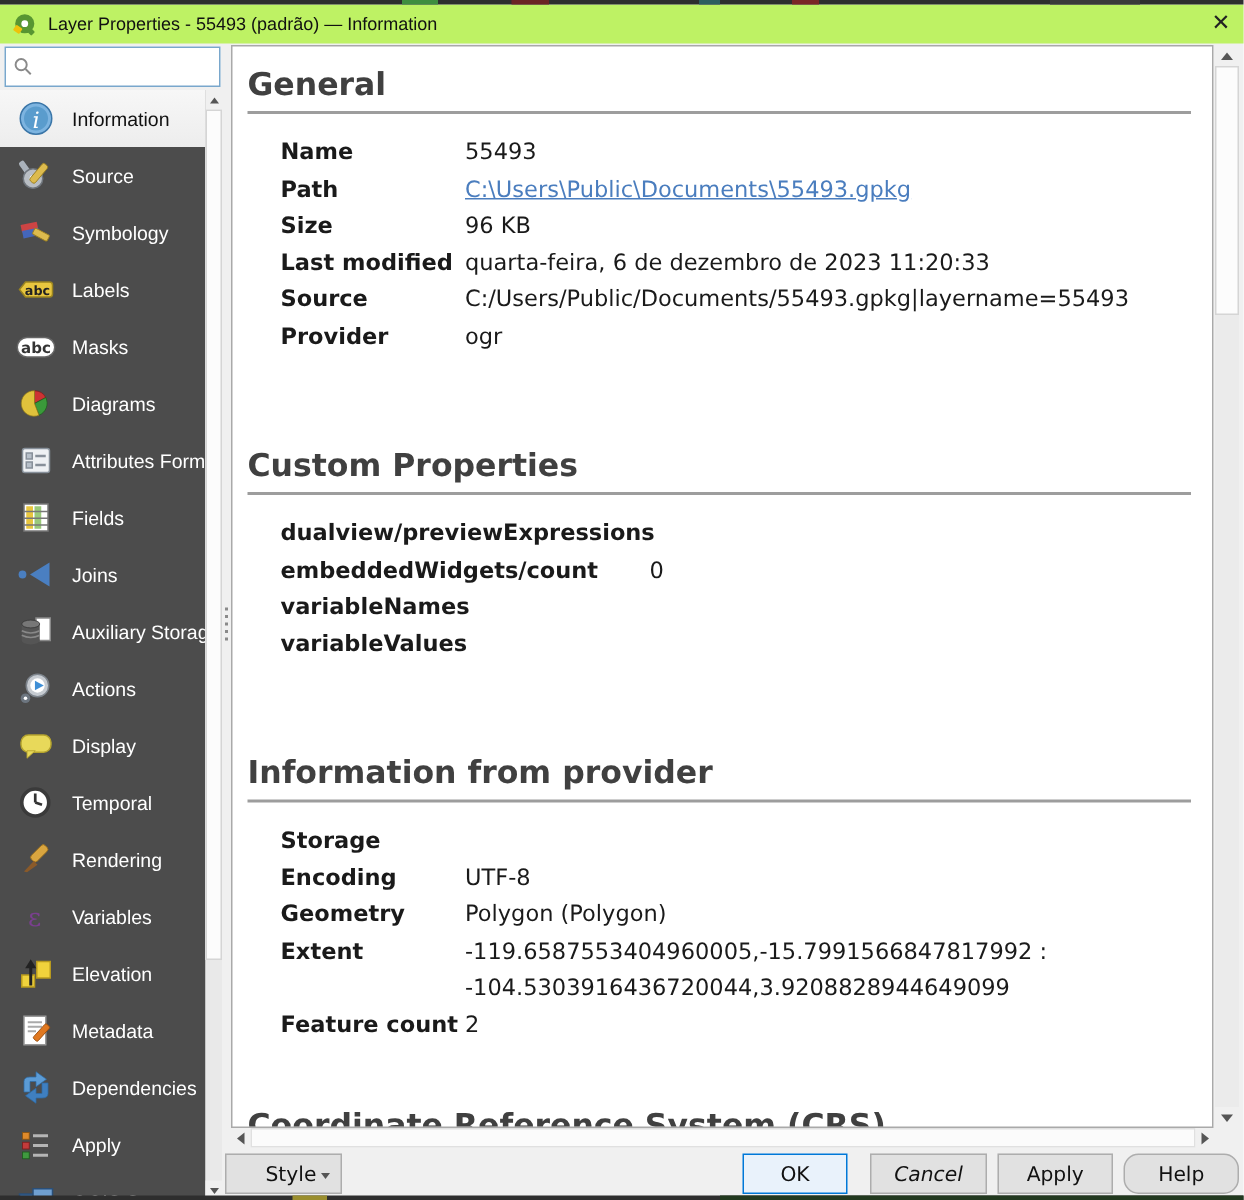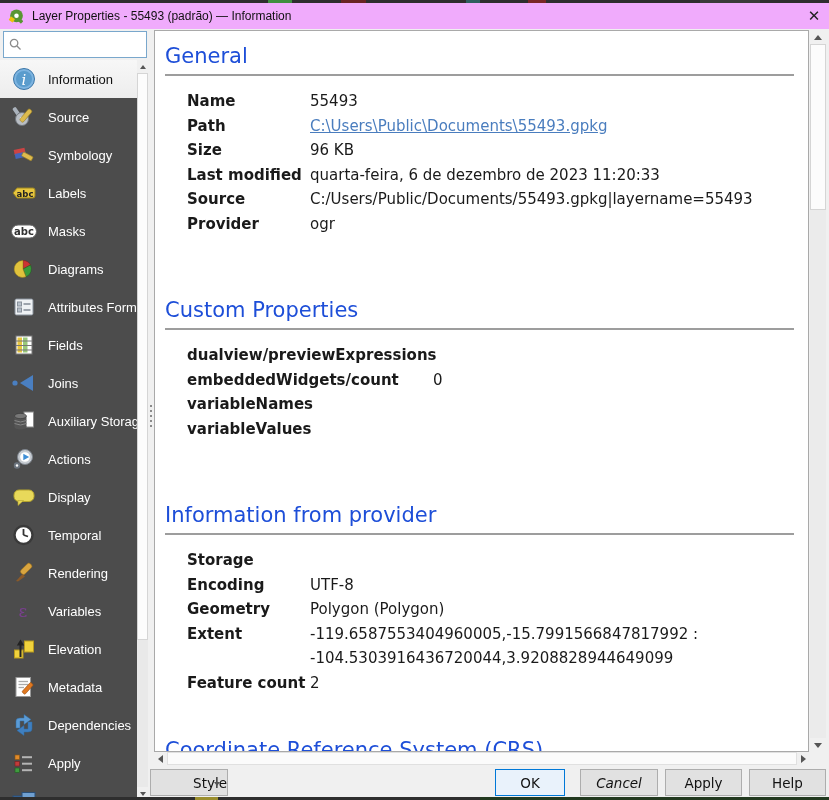--- a/index.html
+++ b/index.html
@@ -7,21 +7,21 @@
   body { position:relative; width:829px; height:800px; overflow:hidden;
          background:#f0f0f0; font-family:"Liberation Sans", sans-serif; }
 
   
   .bgstrip { position:absolute; left:0; width:829px; height:3px; background:#2e2e2e; z-index:50; }
   .bgstrip.top { top:0; }
   .bgstrip.bottom { top:797px; }
   .frag { position:absolute; top:0; height:3px; }
 
   
-  .titlebar { position:absolute; left:0; top:3px; width:829px; height:26px; background:#f0abfc;
+  .titlebar { position:absolute; left:0; top:3px; width:829px; height:26px; background:#bef264;
               display:flex; align-items:center; z-index:40; }
   .titlebar .appicon { width:17px; height:17px; margin:0 7px 0 8px; }
   .titlebar .title { font-size:12px; color:#111; }
   .titlebar .close { margin-left:auto; width:30px; text-align:center; font-size:15px; color:#222;
                      cursor:default; line-height:26px; }
 
   
   .search { position:absolute; left:3px; top:31px; width:144px; height:27px; background:#fff;
             border:1px solid #79a7cc; display:flex; align-items:center; z-index:30; }
   .search svg { margin-left:5px; }
@@ -46,21 +46,21 @@
   
   .splitter { position:absolute; left:148px; top:30px; width:6px; height:767px; background:#f0f0f0; z-index:9; }
   .splitter .dots { position:absolute; left:2px; top:375px; width:2px; height:2px; background:#8a8a8a;
                     box-shadow:0 5px 0 #8a8a8a, 0 10px 0 #8a8a8a, 0 15px 0 #8a8a8a, 0 20px 0 #8a8a8a; }
 
   
   .content { position:absolute; left:154px; top:30px; width:655px; height:722px; background:#fff;
              border:1px solid #a9a9a9; overflow:hidden; z-index:8;
              font-family:"DejaVu Sans", sans-serif; color:#1a1a1a; }
   .doc { padding:0 14px 0 10px; }
-  .doc h1 { font-size:21px; font-weight:normal; color:#1d4ed8; margin:62px 0 6px 0; }
+  .doc h1 { font-size:21px; font-weight:bold; color:#404040; margin:62px 0 6px 0; }
   .doc h1.first { margin-top:13px; }
   .doc .rule { border-top:2px solid #9d9d9d; margin-bottom:13px; }
   .row { display:flex; min-height:24.5px; line-height:24.5px; padding-left:22px; font-size:15px; }
   .row .label { font-weight:bold; width:123px; flex:none; }
   .row.wide .label { width:246px; }
   .row .value { flex:1; white-space:nowrap; }
   .row a { color:#4a7dbe; text-decoration:underline; }
 
   
   .vscroll { position:absolute; left:810px; top:30px; width:16px; height:722px; background:#ebebeb; z-index:12; }
@@ -80,28 +80,28 @@
   .tri-up    { width:0; height:0; border-left:4px solid transparent; border-right:4px solid transparent; border-bottom:5px solid #555; }
   .tri-down  { width:0; height:0; border-left:4px solid transparent; border-right:4px solid transparent; border-top:5px solid #555; }
   .tri-left  { width:0; height:0; border-top:4px solid transparent; border-bottom:4px solid transparent; border-right:5px solid #555; }
   .tri-right { width:0; height:0; border-top:4px solid transparent; border-bottom:4px solid transparent; border-left:5px solid #555; }
 
   
   .footer { position:absolute; left:0; top:765px; width:829px; height:32px; z-index:20; }
   .btnw { position:absolute; top:4px; height:27px; background:#e1e1e1; border:1px solid #adadad;
           font-size:13.5px; color:#111; display:flex; align-items:center; justify-content:center;
           font-family:"DejaVu Sans", sans-serif; cursor:default; }
-  .btn-style { left:150px; width:78px; justify-content:flex-end; padding-left:14px; }
+  .btn-style { left:150px; width:78px; justify-content:flex-start; padding-left:26px; }
   .btn-style .arr { position:absolute; right:7px; top:12px; width:0; height:0;
                     border-left:3.5px solid transparent; border-right:3.5px solid transparent;
                     border-top:4px solid #555; }
   .btn-ok     { left:495px; width:70px; border:1px solid #0078d7; background:#e9f2fb; }
   .btn-cancel { left:580px; width:78px;font-style:italic; }
   .btn-apply  { left:665px; width:77px; }
-  .btn-help   { left:749px; width:77px; }
+  .btn-help   { left:749px; width:77px;border-radius:10px; }
 </style>
 </head>
 <body>
 
 <div class="bgstrip top">
   <span class="frag" style="left:268px;width:24px;background:#3f8e3f;"></span>
   <span class="frag" style="left:341px;width:25px;background:#6a2424;"></span>
   <span class="frag" style="left:466px;width:14px;background:#2e5f5f;"></span>
   <span class="frag" style="left:528px;width:18px;background:#7a2626;"></span>
   <span class="frag" style="left:700px;width:60px;background:#3a3a3a;"></span>

